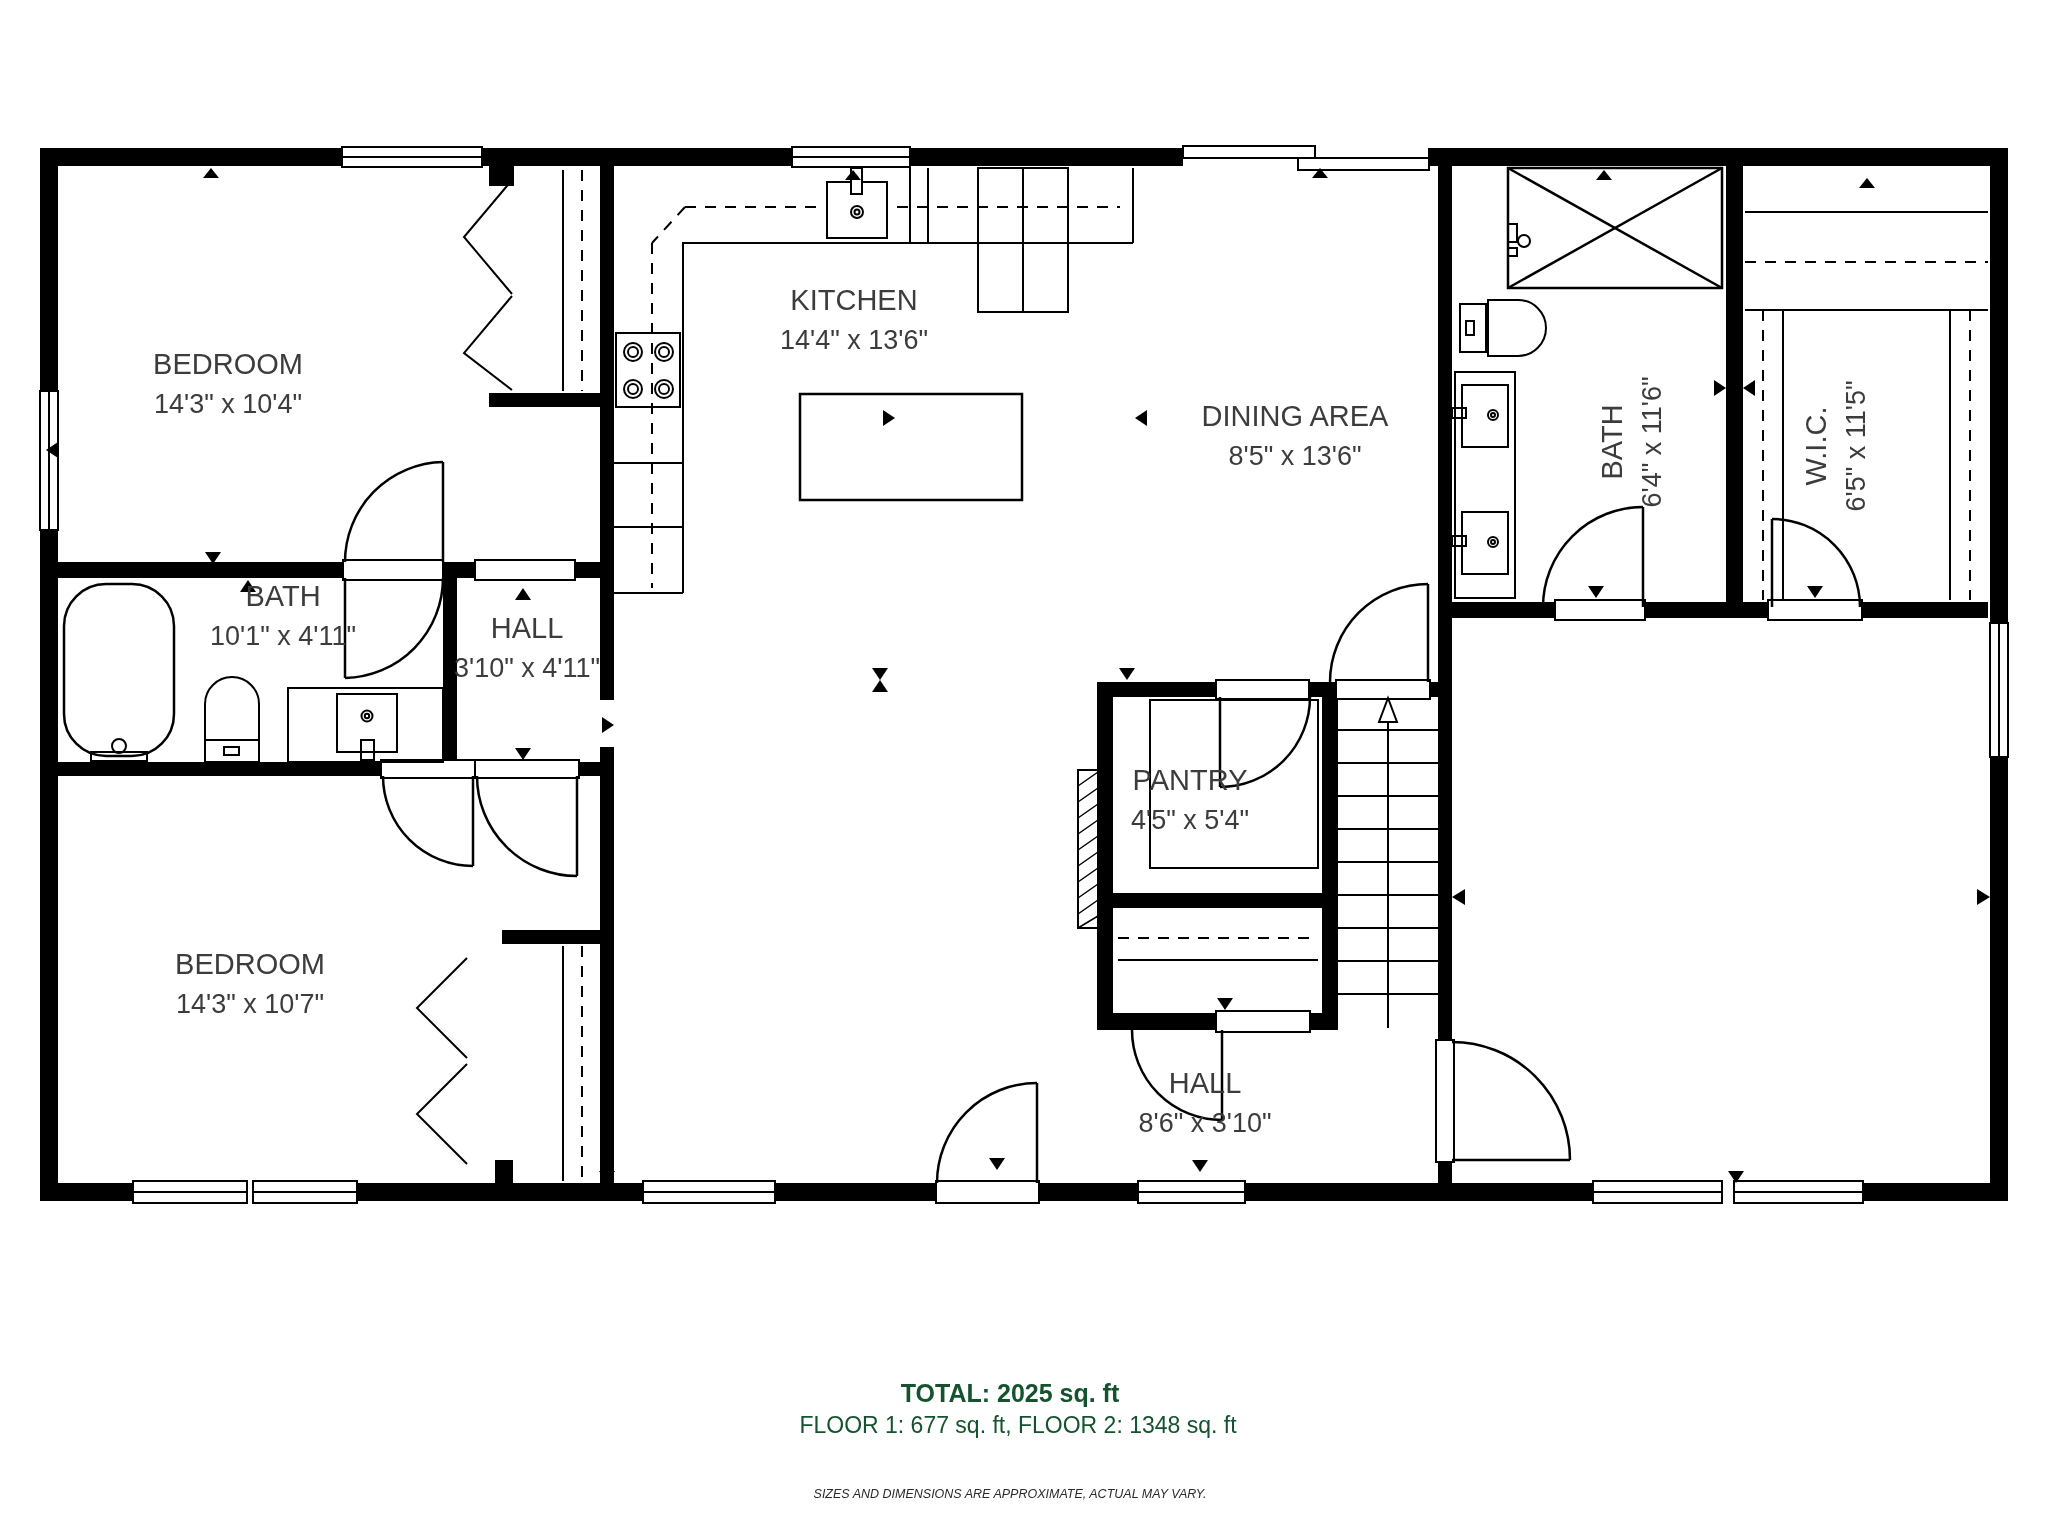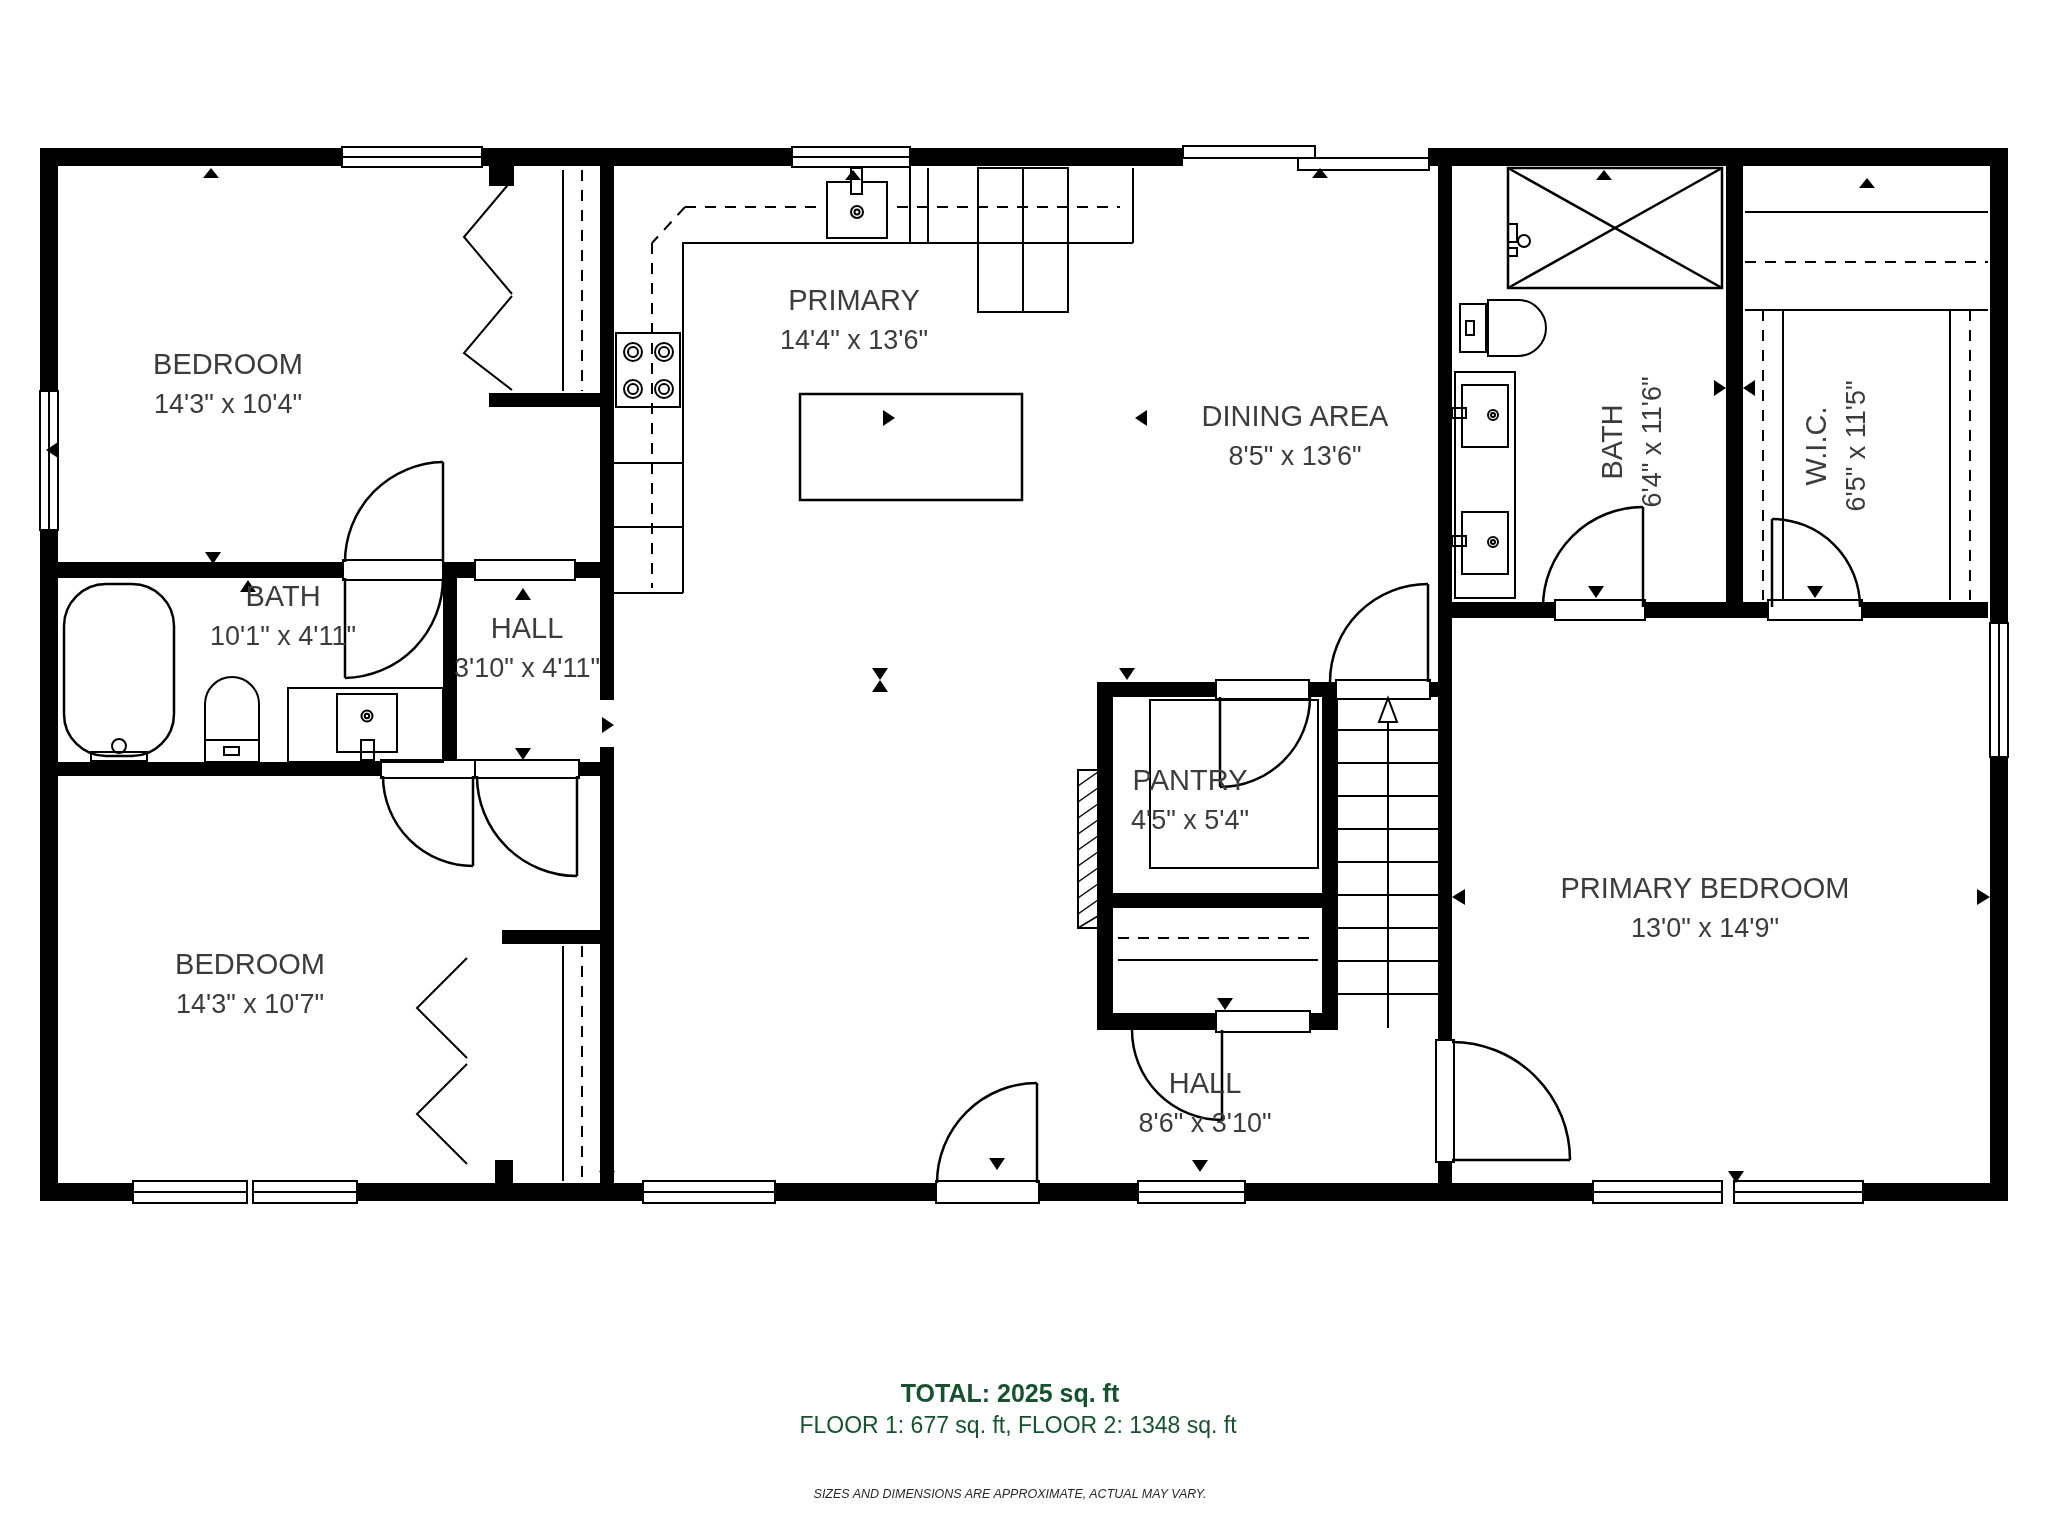--- a/index.html
+++ b/index.html
@@ -344,21 +344,21 @@
     <polygon points="599,1171 615,1171 607,1183"></polygon>
     <polygon points="1728,1171 1744,1171 1736,1183"></polygon>
   </g>
 </svg>
 
   <div class="room-label" style="left:228px;top:384px;">
     <div class="room-name">BEDROOM</div>
     <div class="room-dims">14'3" x 10'4"</div>
   </div>
   <div class="room-label" style="left:854px;top:320px;">
-    <div class="room-name">PRIMARY</div>
+    <div class="room-name">KITCHEN</div>
     <div class="room-dims">14'4" x 13'6"</div>
   </div>
   <div class="room-label" style="left:1295px;top:436px;">
     <div class="room-name">DINING AREA</div>
     <div class="room-dims">8'5" x 13'6"</div>
   </div>
   <div class="room-label rot" style="left:1632px;top:442px;">
     <div class="room-name">BATH</div>
     <div class="room-dims">6'4" x 11'6"</div>
   </div>
@@ -375,24 +375,20 @@
     <div class="room-dims">3'10" x 4'11"</div>
   </div>
   <div class="room-label" style="left:250px;top:984px;">
     <div class="room-name">BEDROOM</div>
     <div class="room-dims">14'3" x 10'7"</div>
   </div>
   <div class="room-label" style="left:1190px;top:782px;margin-top:18px;">
     <div class="room-name">PANTRY</div>
     <div class="room-dims">4'5" x 5'4"</div>
   </div>
-  <div class="room-label" style="left:1705px;top:908px;">
-    <div class="room-name">PRIMARY BEDROOM</div>
-    <div class="room-dims">13'0" x 14'9"</div>
-  </div>
   <div class="room-label" style="left:1205px;top:1103px;">
     <div class="room-name">HALL</div>
     <div class="room-dims">8'6" x 3'10"</div>
   </div>
 
   <div class="footer-line f-total" style="left:1010px;top:1393px;">TOTAL: 2025 sq. ft</div>
   <div class="footer-line f-floors" style="left:1010px;top:1425px;margin-left:8px;">FLOOR 1: 677 sq. ft, FLOOR 2: 1348 sq. ft</div>
   <div class="footer-line f-disclaimer" style="left:1010px;top:1494px;">SIZES AND DIMENSIONS ARE APPROXIMATE, ACTUAL MAY VARY.</div>
 
 </div>

